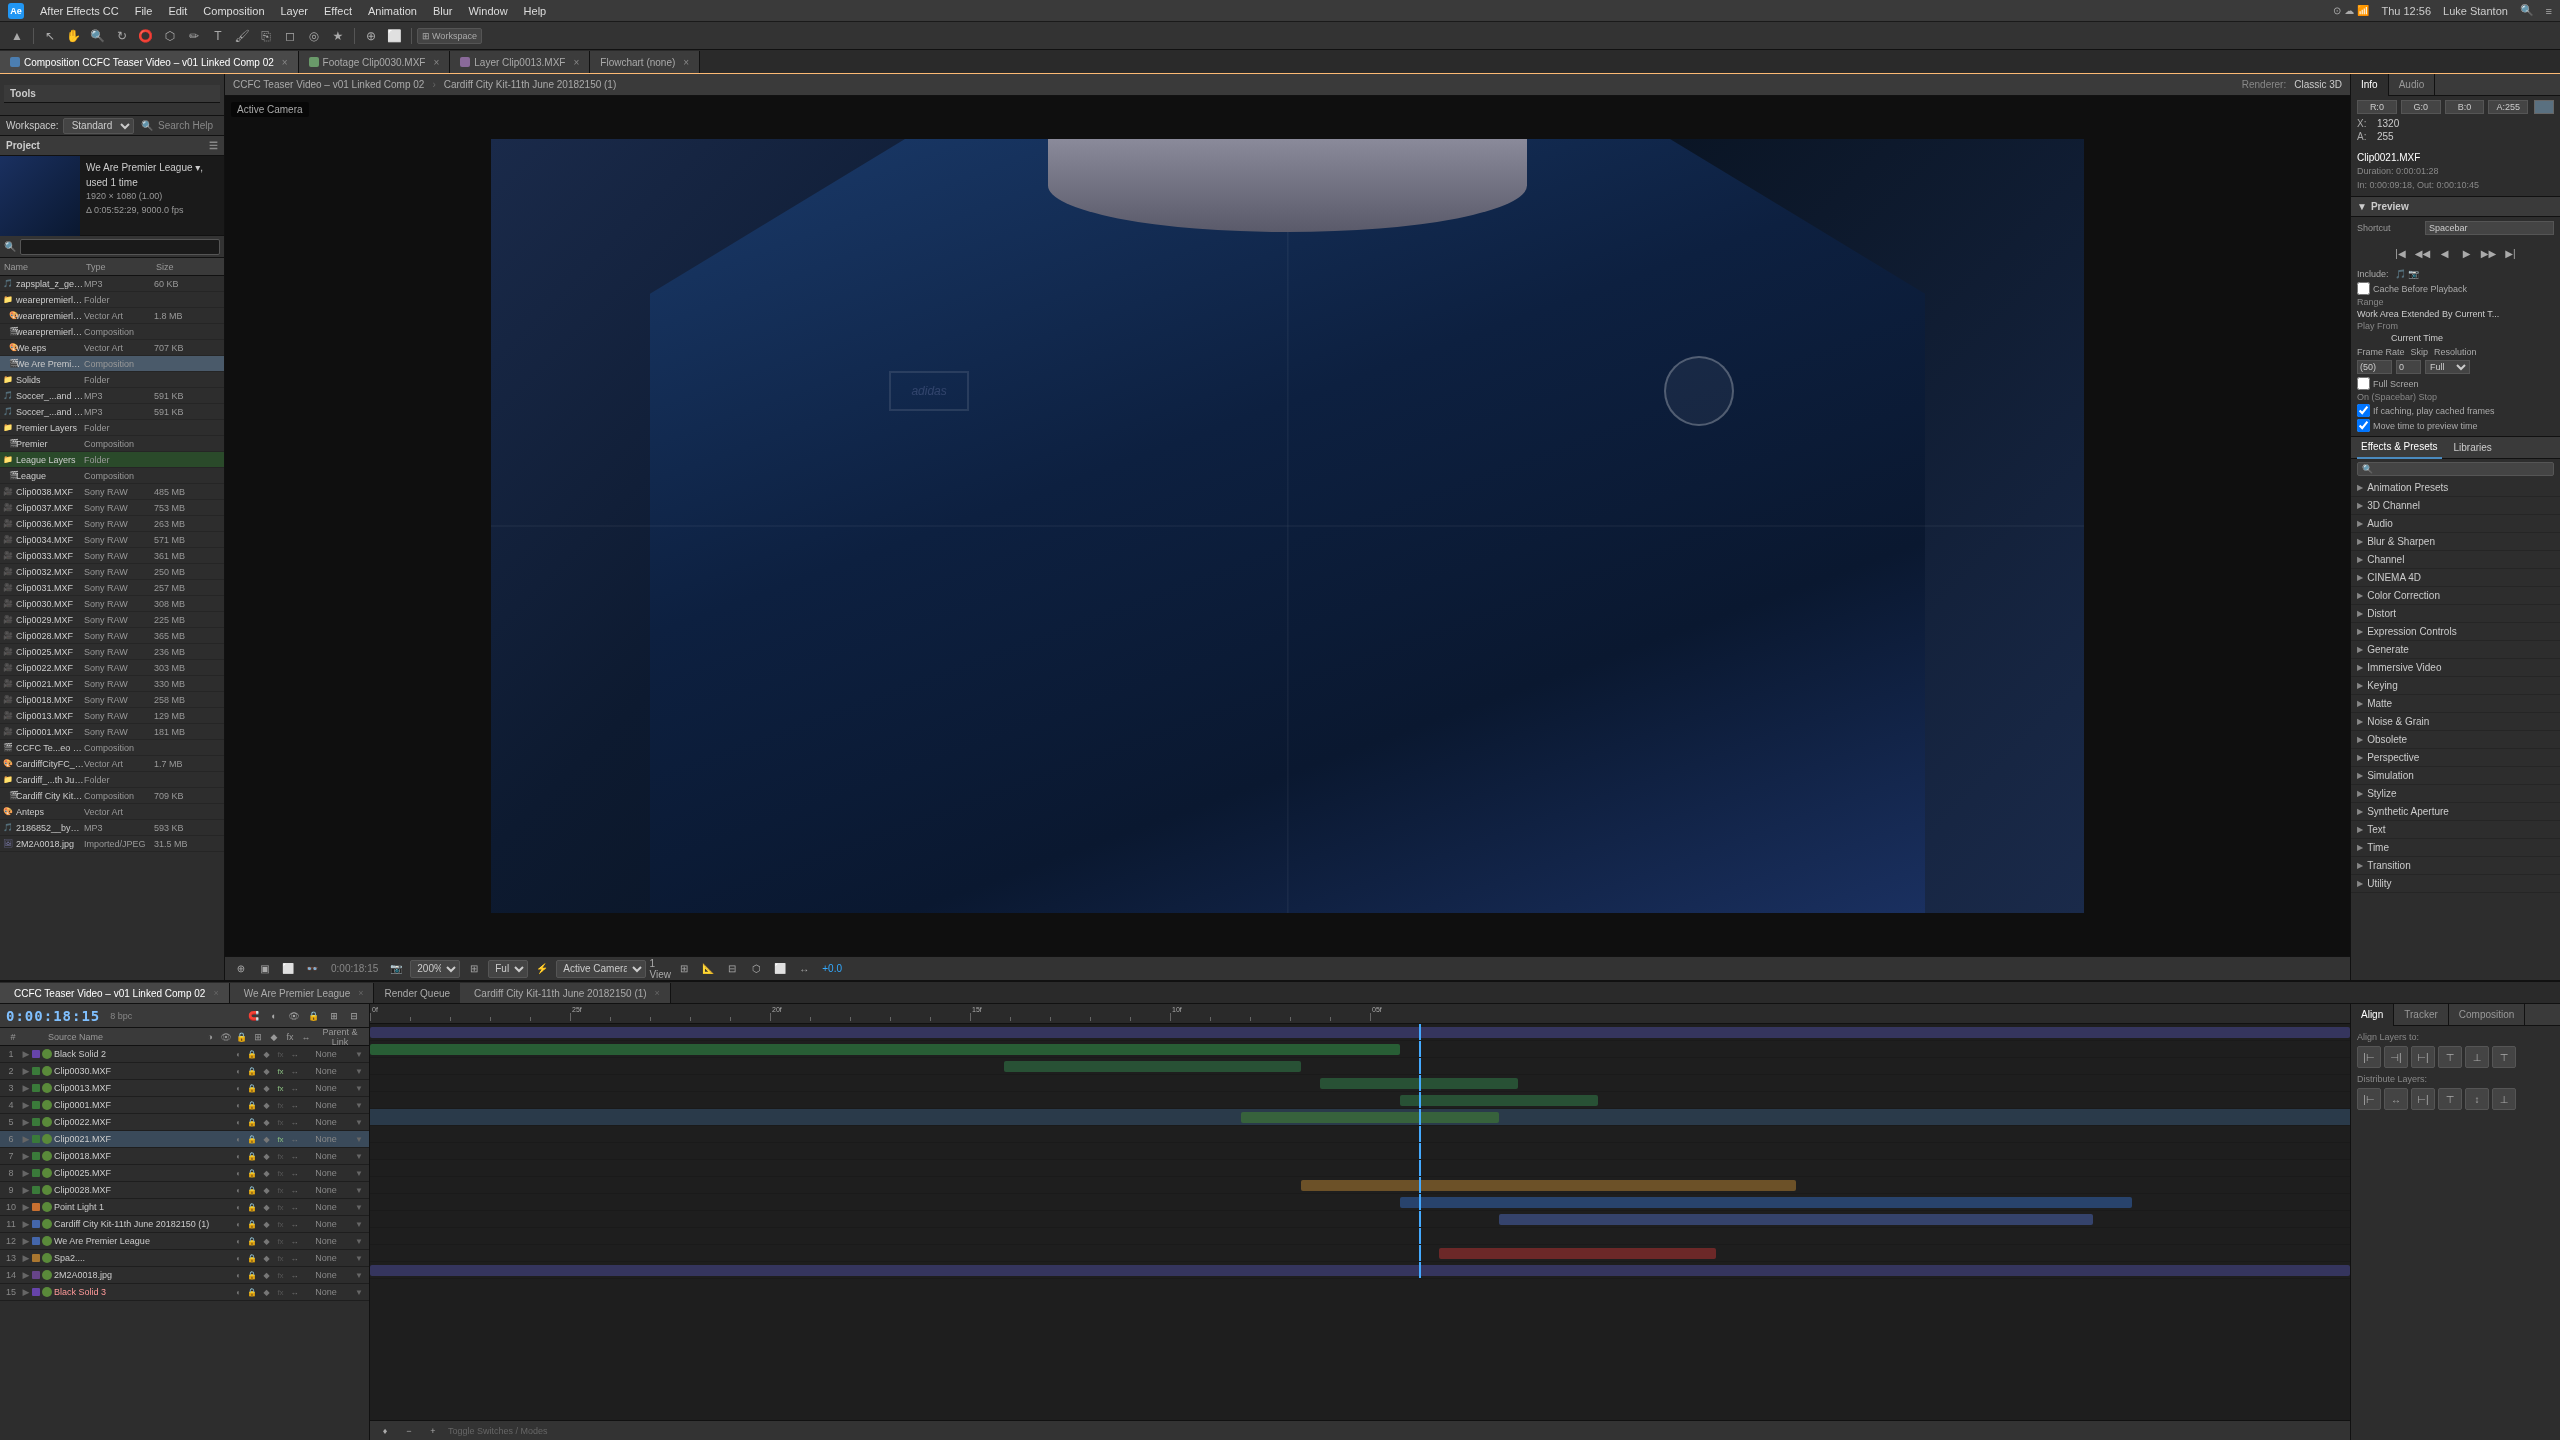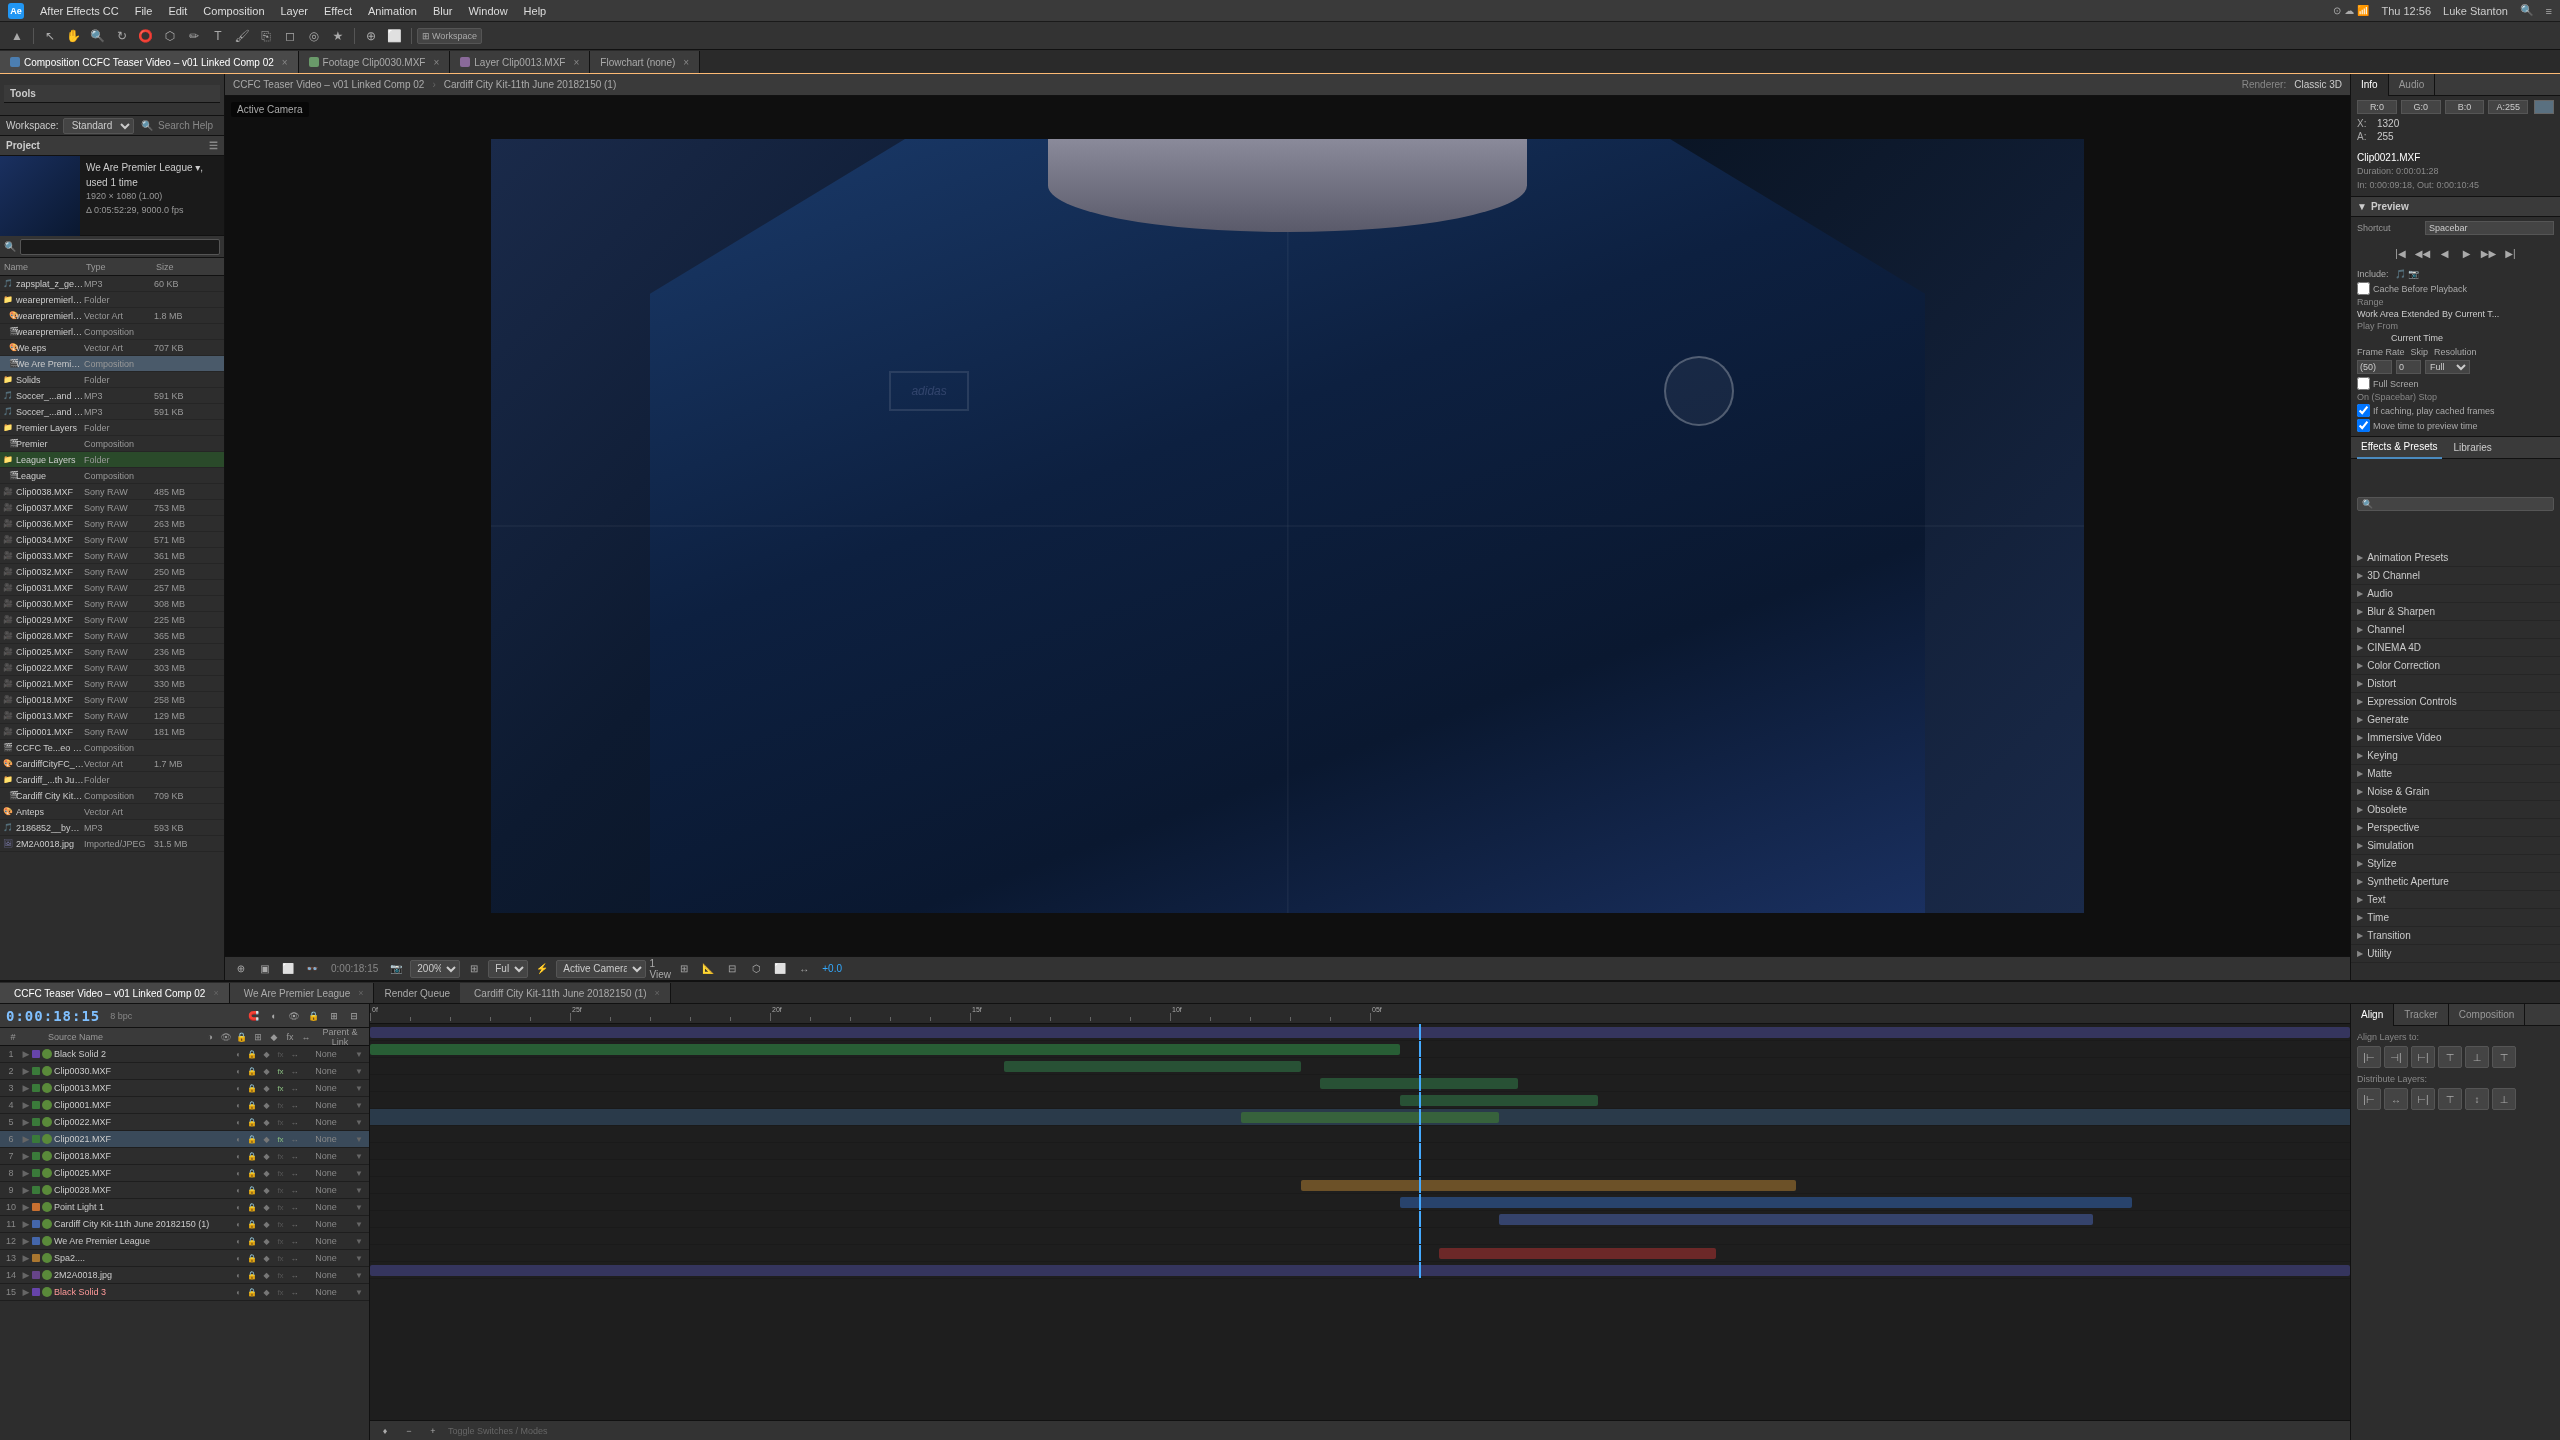--- a/index.html
+++ b/index.html
@@ -568,21 +568,20 @@
       height: 14px;
       padding: 0 3px;
     }
 
     
     .effects-panel {
       flex: 1;
       display: flex;
       flex-direction: column;
       overflow: hidden;
-      gap: 35px;
     }
     .effects-header {
       height: 22px;
       background: #3a3a3a;
       display: flex;
       align-items: center;
       padding: 0 6px;
       border-bottom: 1px solid #111;
       gap: 8px;
       flex-shrink: 0;

